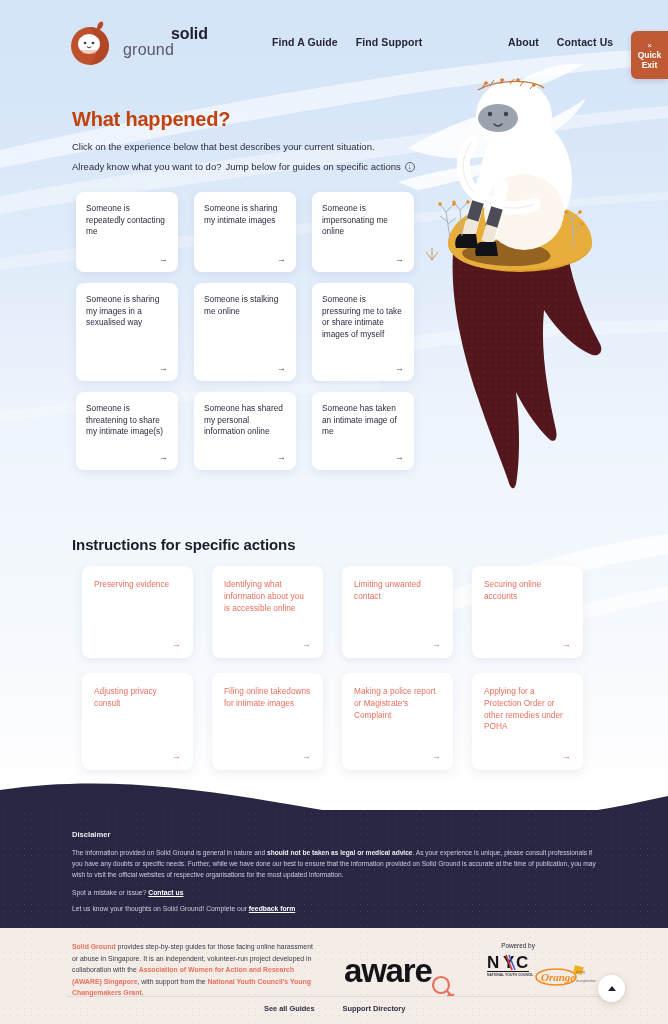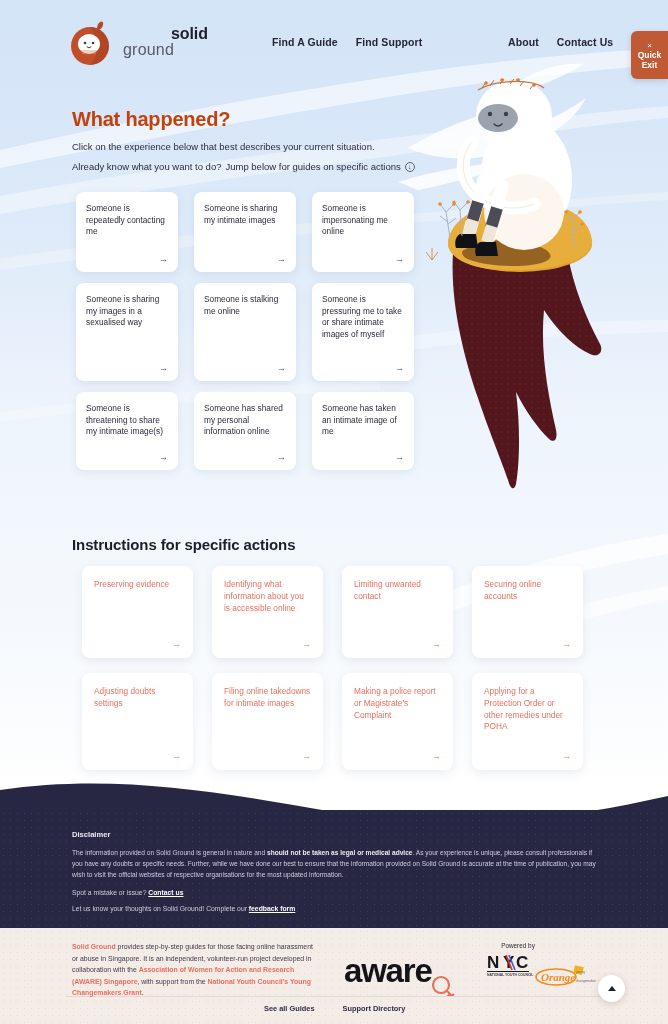--- a/index.html
+++ b/index.html
@@ -441,21 +441,21 @@
         <span class="label">Limiting unwanted contact</span>
         <span class="arrow">→</span>
       </div>
       <div class="ins-card">
         <span class="label">Securing online accounts</span>
         <span class="arrow">→</span>
       </div>
     </div>
     <div class="exp-row ins-row-b">
       <div class="ins-card">
-        <span class="label">Adjusting doubts settings</span>
+        <span class="label">Adjusting privacy consult</span>
         <span class="arrow">→</span>
       </div>
       <div class="ins-card">
         <span class="label">Filing online takedowns for intimate images</span>
         <span class="arrow">→</span>
       </div>
       <div class="ins-card">
         <span class="label">Making a police report or Magistrate's Complaint</span>
         <span class="arrow">→</span>
       </div>

